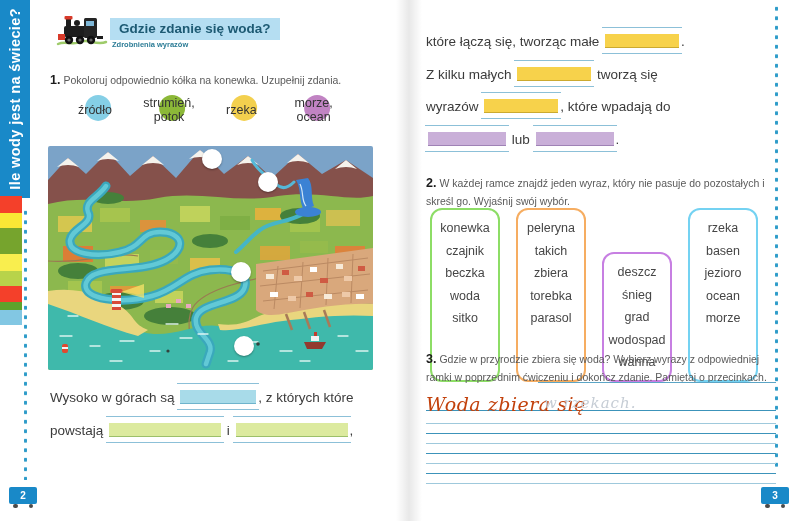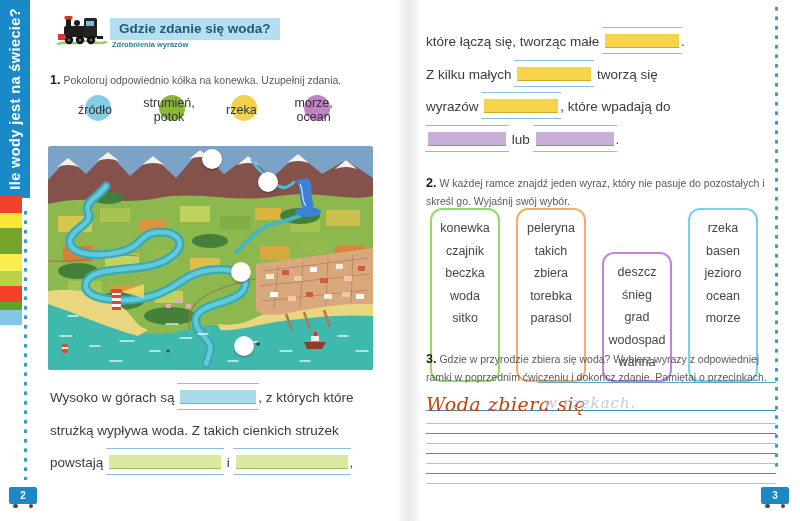--- a/index.html
+++ b/index.html
@@ -279,21 +279,20 @@
             <path d="M150 188 h10"></path>
             <path d="M20 170 h10"></path>
         </g>
         <circle cx="210" cy="198" r="1.8" fill="#33413c"></circle>
           <circle cx="120" cy="205" r="1.6" fill="#33413c"></circle>
       </svg>
     <div class="color-circle" style="left: 154px; top: 3px;"></div><div class="color-circle" style="left: 210px; top: 26px;"></div><div class="color-circle" style="left: 183px; top: 116px;"></div><div class="color-circle" style="left: 186px; top: 190px;"></div></div>
 
     <div class="fill fill-left">
         <div class="fill-line"><span>Wysoko w górach są </span><span class="blank bk-blue"></span><span>, z których które</span></div>
-        <div class="fill-line"><span>strużką wypływa woda. Z takich cienkich strużek</span></div>
         <div class="fill-line"><span>powstają </span><span class="blank bk-green"></span><span> i </span><span class="blank bk-green"></span><span>,</span></div>
       </div>
   </div>
 
   <div class="right-page">
 
     <div class="fill fill-right">
         <div class="fill-line"><span>które łączą się,  tworząc małe </span><span class="blank bk-yellow"></span><span>.</span></div>
         <div class="fill-line"><span>Z kilku małych </span><span class="blank bk-yellow"></span><span> tworzą się</span></div>
         <div class="fill-line"><span>wyrazów </span><span class="blank bk-yellow"></span><span>, które wpadają do</span></div>

